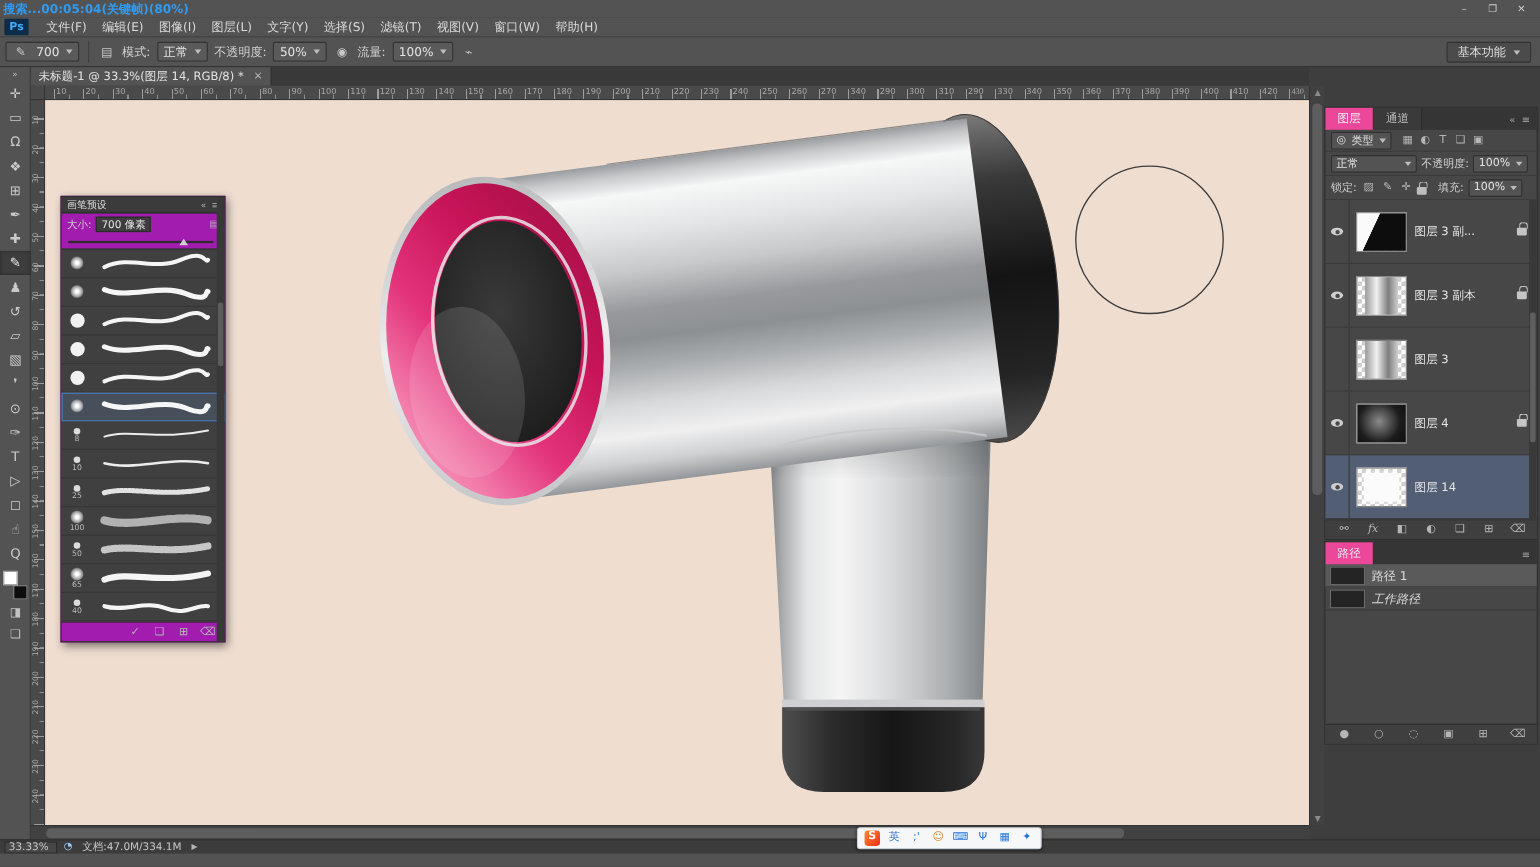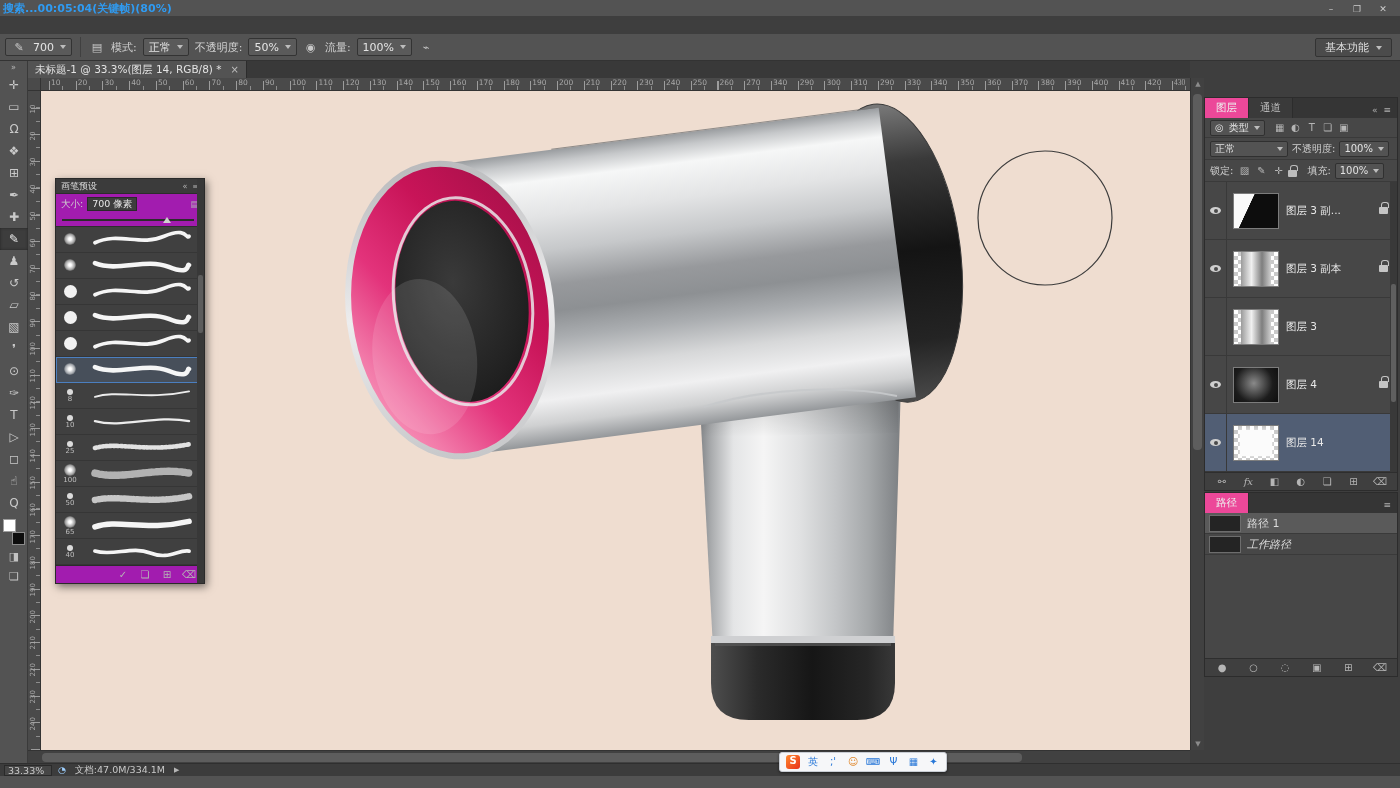--- a/index.html
+++ b/index.html
@@ -160,20 +160,35 @@
 
   <div id="titlebar">
     <span id="rec-overlay">搜索...00:05:04(关键帧)(80%)</span>
     <div id="win-controls">
         <span class="winbtn">–</span>
         <span class="winbtn">❐</span>
         <span class="winbtn">✕</span>
       </div>
   </div>
 
+  <div id="menubar">
+    <div id="ps-logo">Ps</div>
+    <div id="menu-items">
+        <span class="menu-item">文件(F)</span>
+        <span class="menu-item">编辑(E)</span>
+        <span class="menu-item">图像(I)</span>
+        <span class="menu-item">图层(L)</span>
+        <span class="menu-item">文字(Y)</span>
+        <span class="menu-item">选择(S)</span>
+        <span class="menu-item">滤镜(T)</span>
+        <span class="menu-item">视图(V)</span>
+        <span class="menu-item">窗口(W)</span>
+        <span class="menu-item">帮助(H)</span>
+      </div>
+  </div>
 
   <div id="optionsbar">
     <div class="opt-field">
       <span class="opt-icon">✎</span>
       <span>700</span>
       <span class="caret"></span>
     </div>
     <div class="vsep"></div>
     <span class="opt-icon">▤</span>
     <span class="opt-label">模式:</span>

